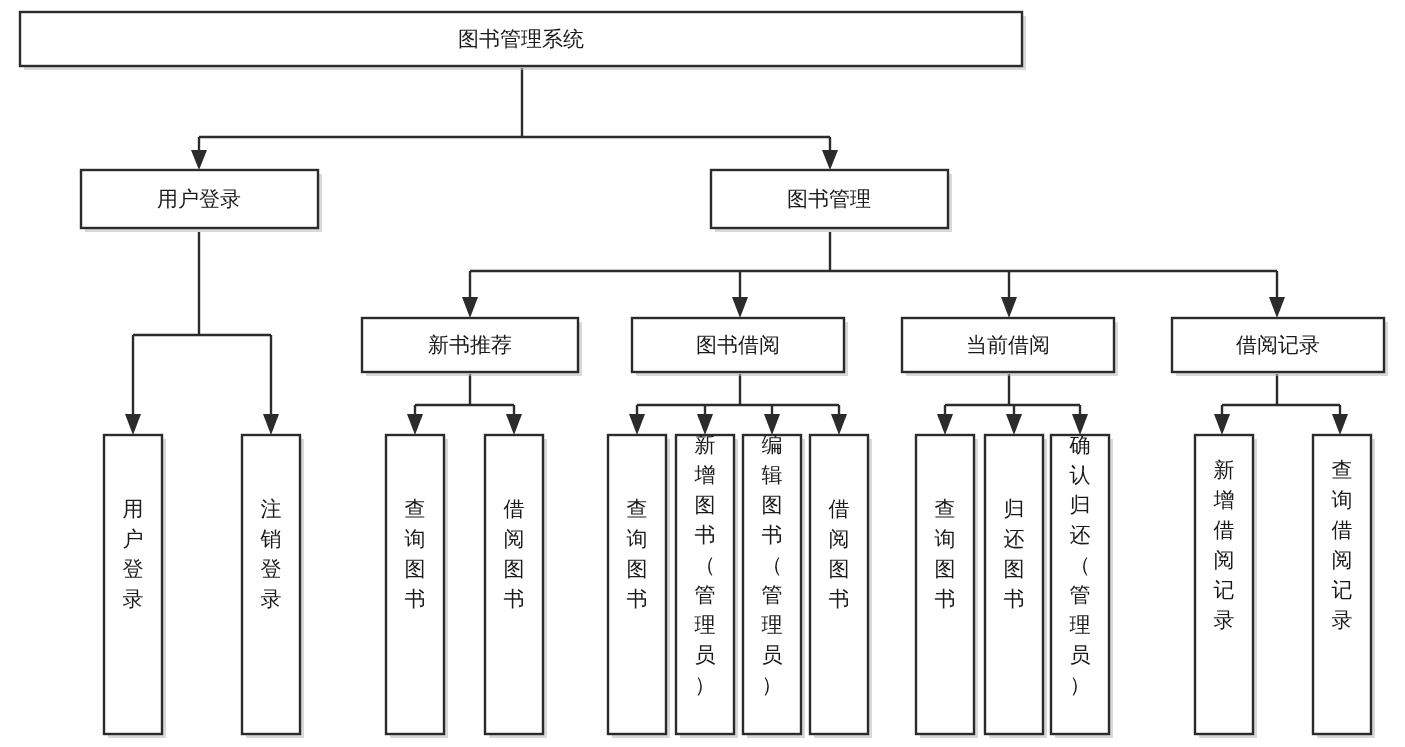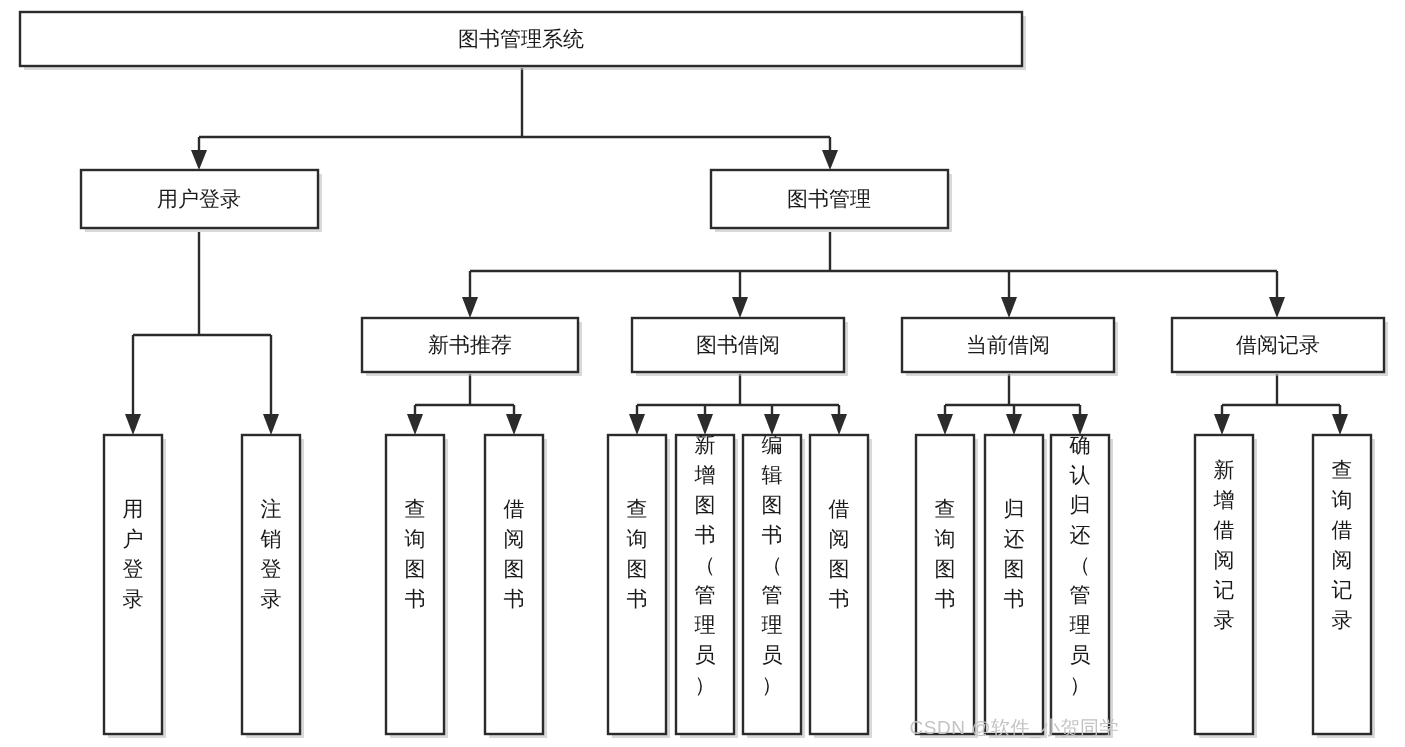--- a/index.html
+++ b/index.html
@@ -255,14 +255,13 @@
     </g>
 
     <g>
       <rect class="node-shadow" x="1317" y="439" width="58" height="299"></rect>
       <rect class="node-box" x="1313" y="435" width="58" height="299"></rect>
       <text class="node-label-vertical vtext" x="1342" y="477"><tspan x="1342" y="477">查</tspan><tspan x="1342" y="507">询</tspan><tspan x="1342" y="537">借</tspan><tspan x="1342" y="567">阅</tspan><tspan x="1342" y="597">记</tspan><tspan x="1342" y="627">录</tspan></text>
     </g>
 
   </svg>
 
-  <div class="watermark">CSDN @软件_小贺同学</div>
 </div>
 
 </body></html>

